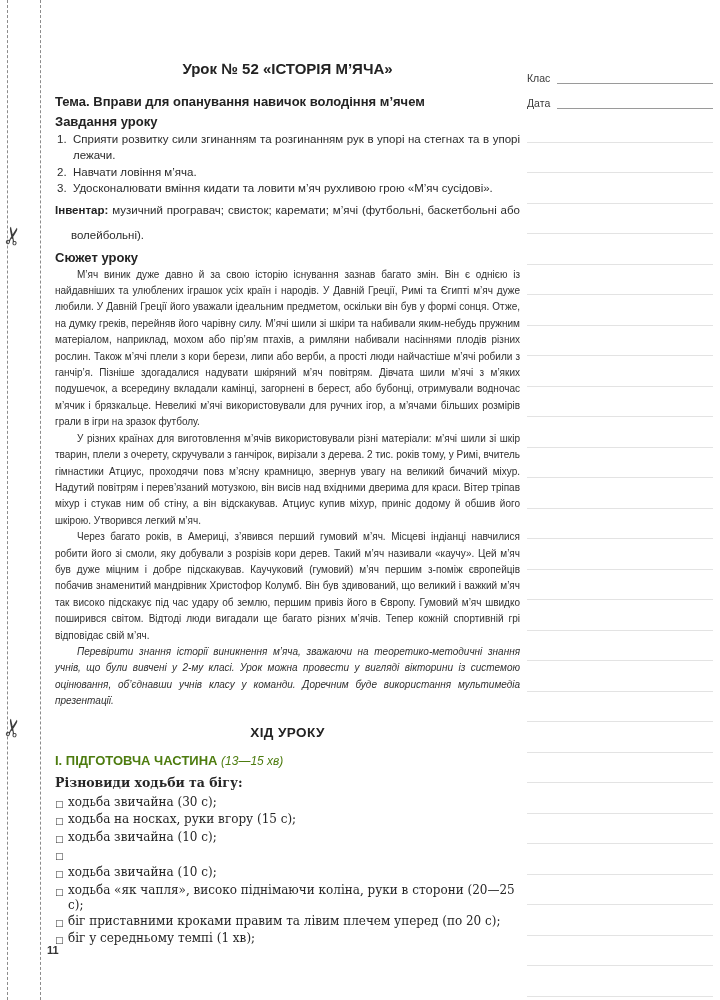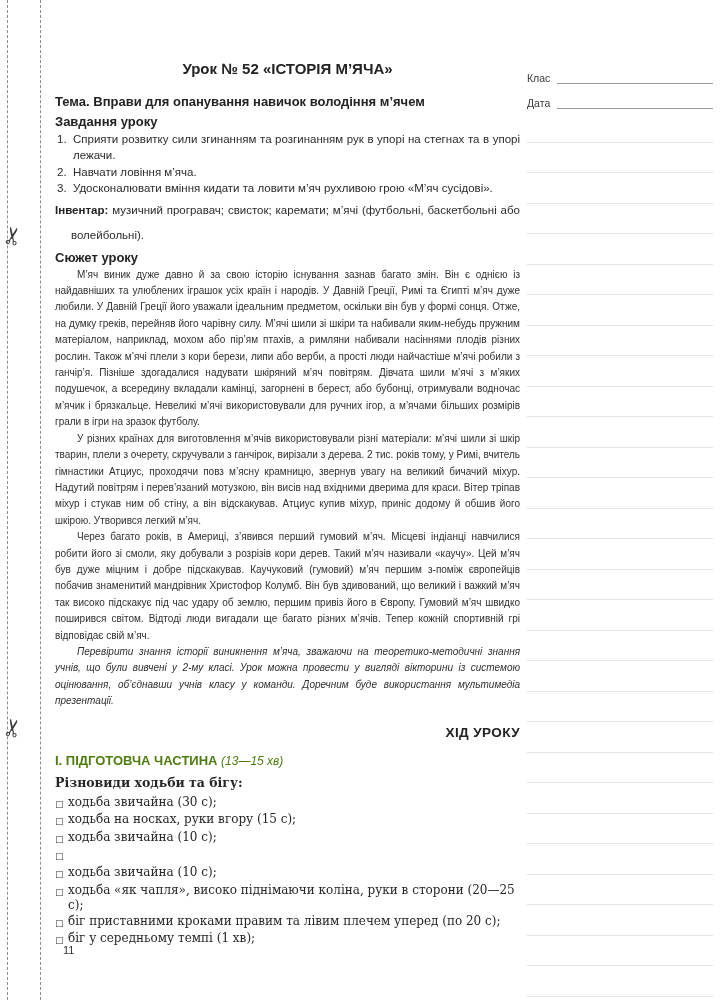--- a/index.html
+++ b/index.html
@@ -7,36 +7,36 @@
     width:720px;height:1000px;position:relative;background:#ffffff;
     font-family:"Liberation Sans", sans-serif;color:#2b2b2b;overflow:hidden;
   }
   
   .cut-line{position:absolute;top:0;bottom:0;width:0;border-left:1px dashed #8c8c8c;}
   .cut-line.outer{left:7px;}
   .cut-line.inner{left:40px;}
   .scissors{position:absolute;left:3px;font-size:24px;color:#3c3c3c;transform:rotate(-80deg);line-height:1;}
   .scissors.s1{top:224px;}
   .scissors.s2{top:716px;}
-  .page-number{position:absolute;left:63px;top:944px;font-size:11px;font-weight:normal;color:#333;}
+  .page-number{position:absolute;left:47px;top:944px;font-size:11px;font-weight:bold;color:#333;}
 
   
   .main-col{position:absolute;left:55px;top:60px;width:465px;}
   .title{font-size:15px;font-weight:bold;text-align:center;margin:0 0 17px;color:#232323;}
   .topic-line{font-size:13px;font-weight:bold;margin:0 0 5px;color:#232323;}
   .sec-heading{font-size:13px;font-weight:bold;margin:2px 0 2px;color:#232323;}
   .tasks{margin:0 0 1px;padding:0;list-style:none;}
   .tasks li{display:flex;font-size:11.5px;line-height:16.4px;}
   .task-num{flex:none;width:16px;padding-left:2px;}
   .task-text{flex:1;text-align:justify;}
   .equipment{font-size:11.5px;line-height:25px;margin:0 0 1px;padding-left:16px;text-indent:-16px;text-align:justify;}
   .equipment .label{font-weight:bold;color:#232323;}
   .para{font-size:10px;line-height:16.4px;margin:0;text-align:justify;text-indent:22px;color:#303030;}
   .para.note{font-style:italic;}
-  .course-heading{font-size:13.5px;font-weight:bold;text-align:right;letter-spacing:0.4px;margin:15px 0 13px;color:#232323;}
+  .course-heading{font-size:13.5px;font-weight:bold;text-align:center;letter-spacing:0.4px;margin:15px 0 13px;color:#232323;}
   .part-heading{font-size:13px;font-weight:bold;margin:0 0 7px;color:#4d7c0f;}
   .part-heading .duration{font-weight:normal;font-style:italic;font-size:12px;}
   .serif{font-family:"DejaVu Serif", serif;}
   .intro-line{font-size:12px;margin:0 0 8px;text-indent:30px;color:#262626;}
   .list-heading{font-size:12.5px;font-weight:bold;margin:0 0 5px;color:#262626;}
   .walk-list{margin:0;padding:0;list-style:none;}
   .walk-list li{display:flex;font-size:12px;line-height:15.6px;color:#262626;}
   .bullet{flex:none;width:13px;font-size:9px;padding-top:2px;color:#333;}
 
   

